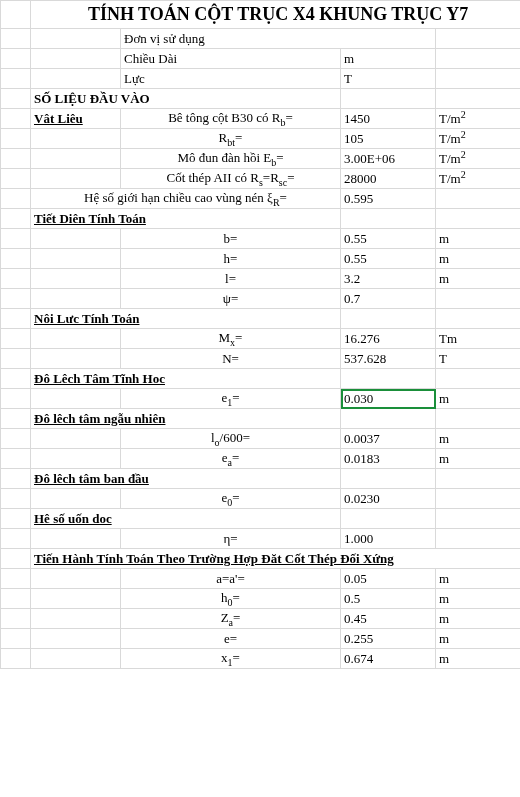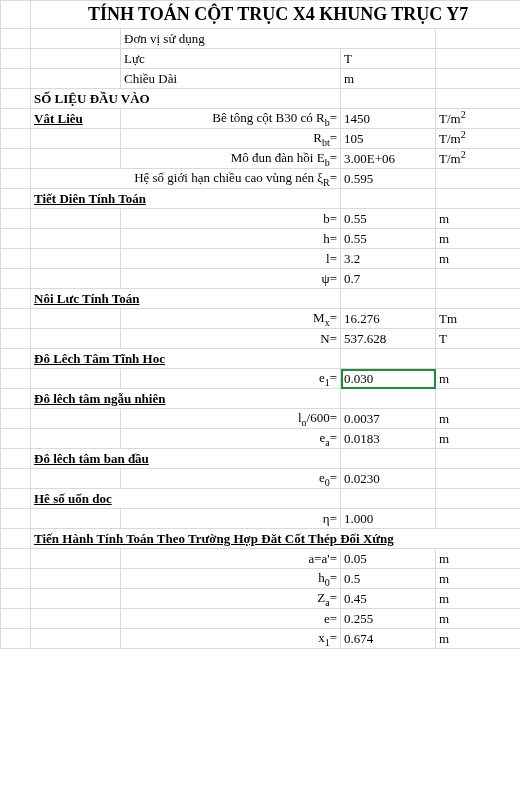--- a/index.html
+++ b/index.html
@@ -31,21 +31,21 @@
   .c3 { width: 95px; }
   .c4 { width: 85px; }
 
   .title-row td { height: 28px; padding-left: 8px; }
   .title {
     font-size: 18px;
     font-weight: bold;
     text-align: center;
   }
   .center { }
-  .right { text-align: right; padding-right: 6px; }
+  .right { text-align: center; padding-right: 6px; }
   .bold { font-weight: bold; }
   .under { text-decoration: underline; }
   .sub { vertical-align: sub; font-size: 10px; }
   .sup { vertical-align: super; font-size: 10px; }
   .selected {
     outline: 2px solid #1a8f3a;
     outline-offset: -2px;
     margin-top: 32px;
   }
   .section { padding-left: 1px; }
@@ -71,30 +71,30 @@
 <tr>
         <td></td>
         <td></td>
   <td colspan="2" class="center">Đơn vị sử dụng</td>
   <td></td>
       </tr>
 
 <tr>
         <td></td>
         <td></td>
+  <td class="center">Chiều Dài</td>
+  <td class="center">m</td>
+  <td></td>
+      </tr>
+
+<tr>
+        <td></td>
+        <td></td>
   <td class="center">Lực</td>
   <td class="center">T</td>
-  <td></td>
-      </tr>
-
-<tr>
-        <td></td>
-        <td></td>
-  <td class="center">Chiều Dài</td>
-  <td class="center">m</td>
   <td></td>
       </tr>
 
 <tr>
         <td></td>
   <td colspan="2" class="bold center section">SỐ LIỆU ĐẦU VÀO</td>
   <td></td>
         <td></td>
       </tr>
 
@@ -115,20 +115,27 @@
       </tr>
 
 <tr>
         <td></td>
         <td></td>
   <td class="right"><span>Mô đun đàn hồi E</span><span class="sub">b</span><span>=</span></td>
   <td class="center">3.00E+06</td>
   <td class="center"><span>T/m</span><span class="sup">2</span></td>
       </tr>
 
+<tr>
+        <td></td>
+        <td></td>
+  <td class="right"><span>Cốt thép AII có R</span><span class="sub">s</span><span>=R</span><span class="sub">sc</span><span>=</span></td>
+  <td class="center">28000</td>
+  <td class="center"><span>T/m</span><span class="sup">2</span></td>
+      </tr>
 
 <tr>
         <td></td>
   <td colspan="2" class="right"><span>Hệ số giới hạn chiều cao vùng nén ξ</span><span class="sub">R</span><span>=</span></td>
   <td class="center">0.595</td>
   <td></td>
       </tr>
 
 <tr>
         <td></td>

